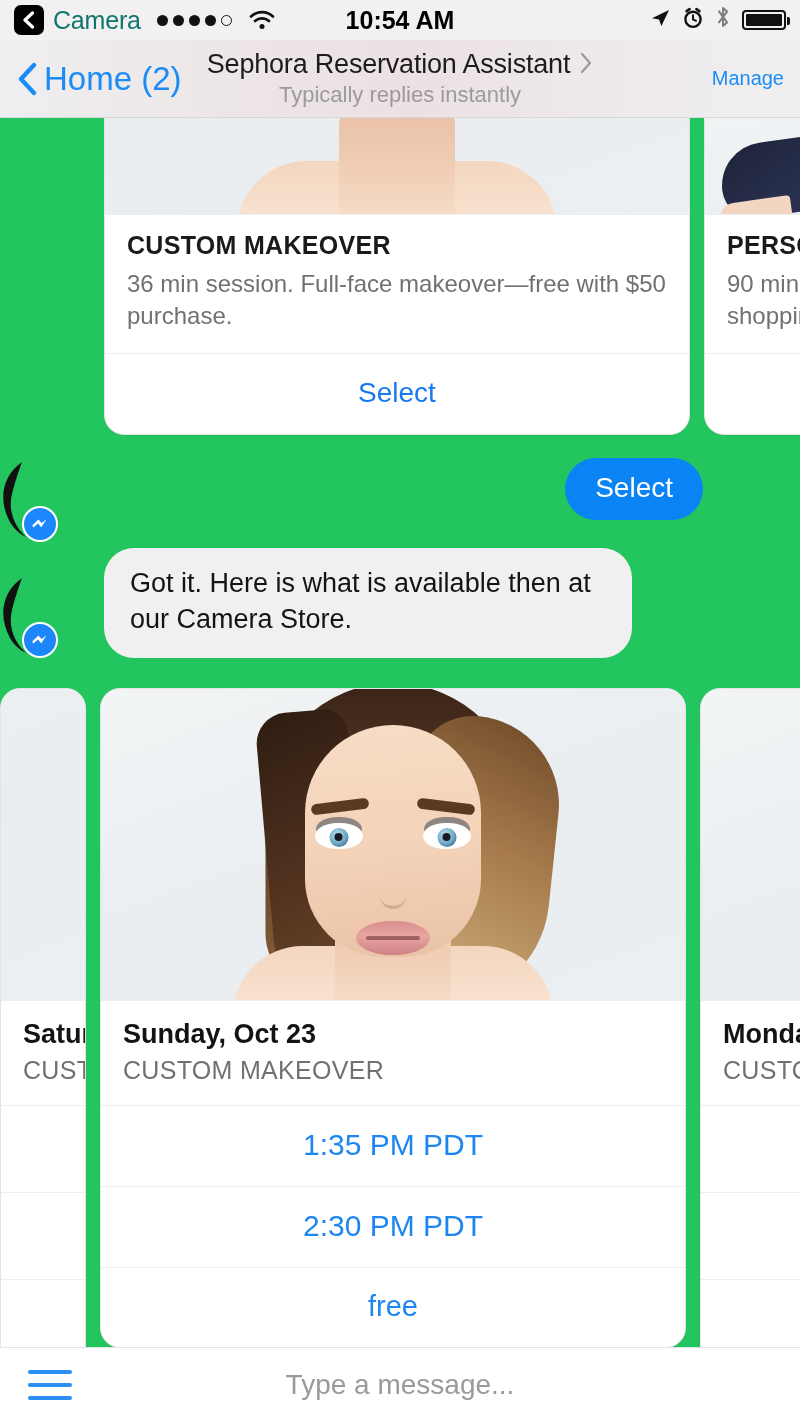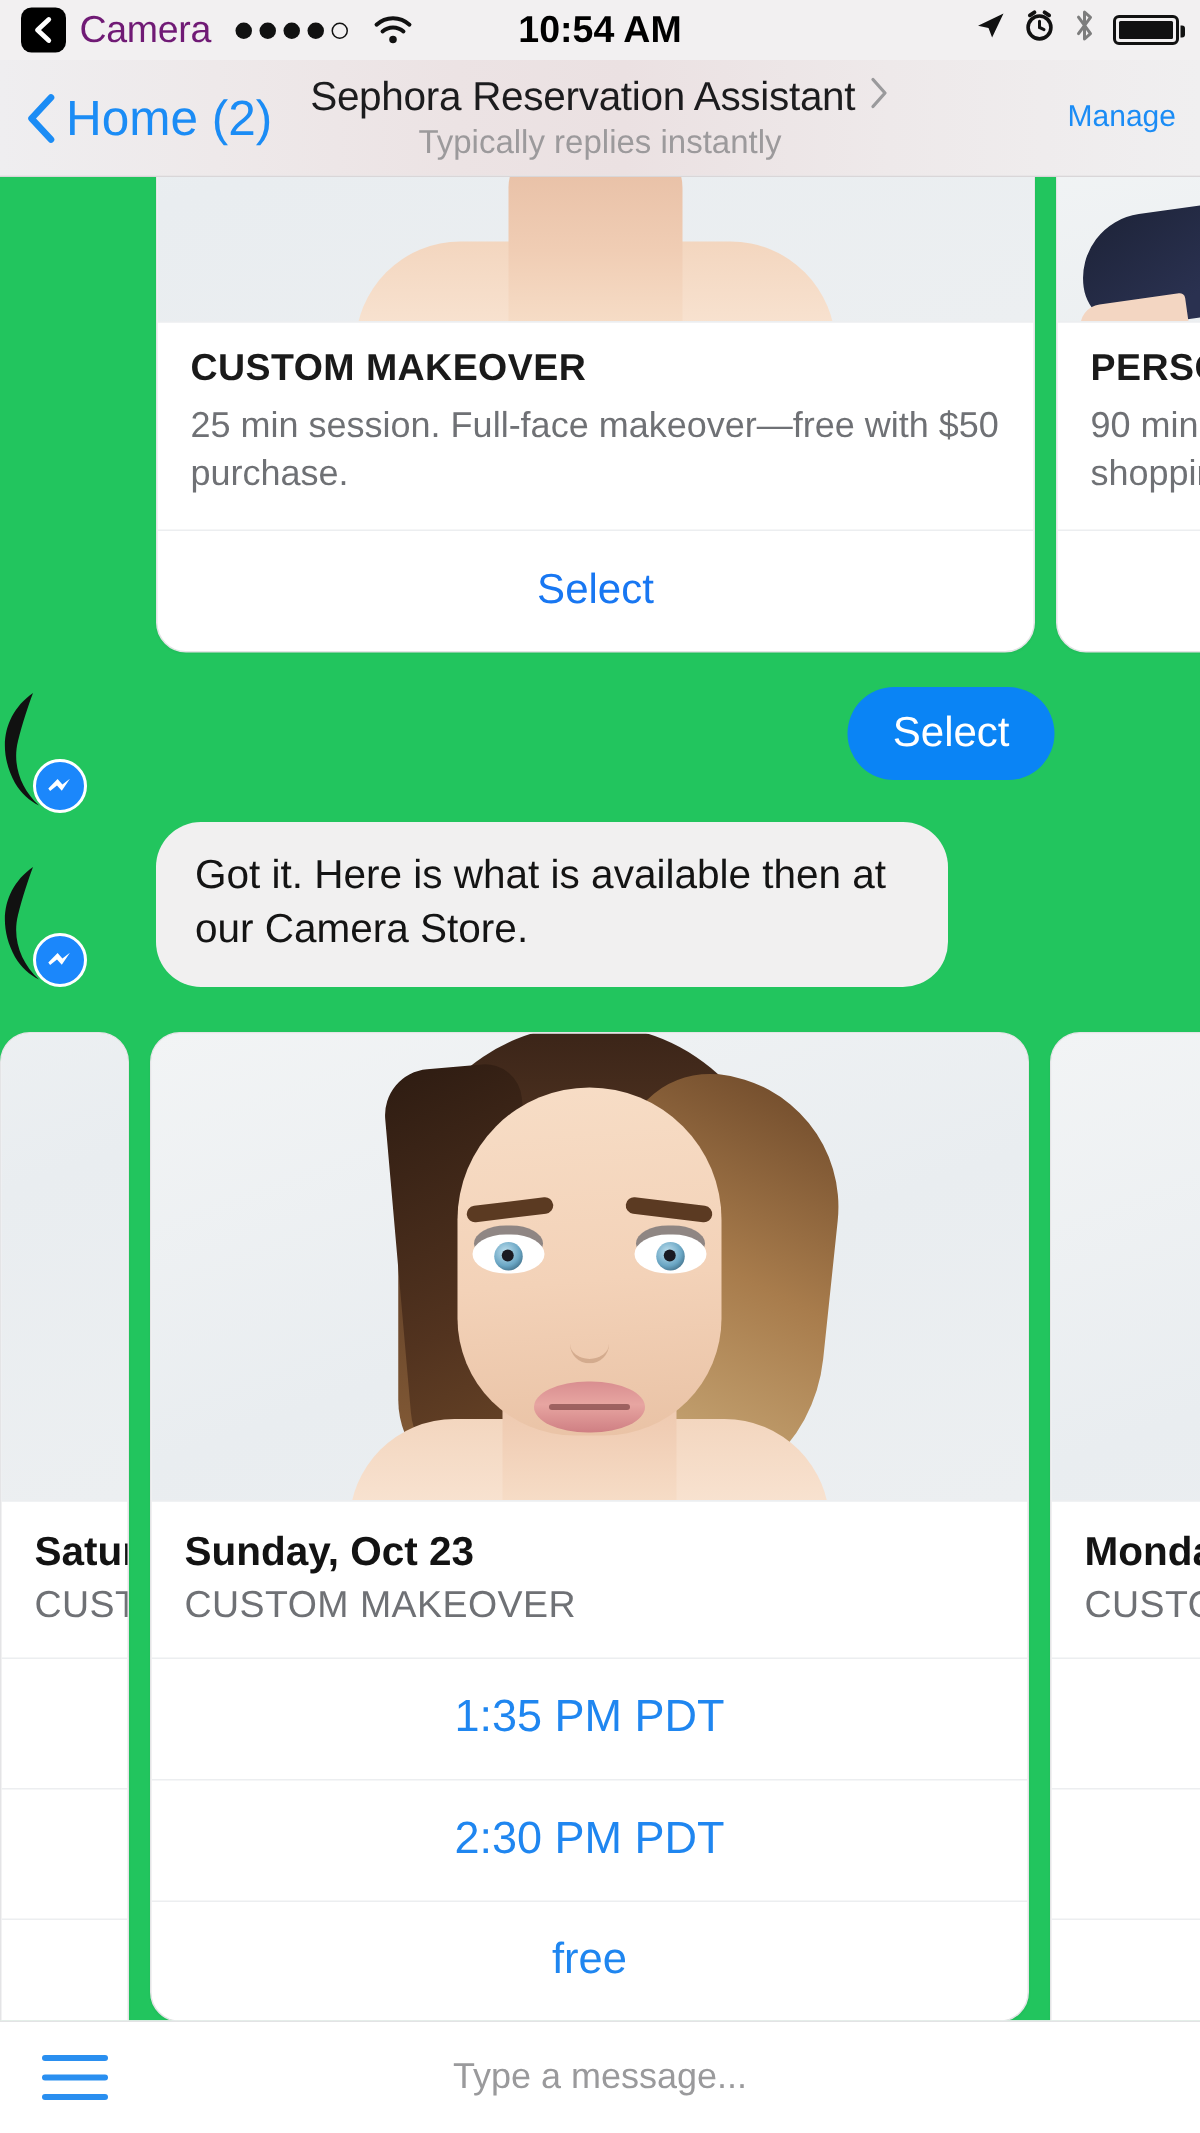--- a/index.html
+++ b/index.html
@@ -35,21 +35,21 @@
     z-index: 40;
   }
   .sb-left { display: flex; align-items: center; gap: 9px; flex: 0 0 auto; }
   .sb-backchip {
     width: 30px; height: 30px;
     background: #000;
     border-radius: 7px;
     display: flex; align-items: center; justify-content: center;
   }
   .sb-backchip svg { display: block; }
-  .sb-carrier { font-size: 25px; letter-spacing: -0.2px; color: #701a75; }
+  .sb-carrier { font-size: 25px; letter-spacing: -0.2px; color: #0f766e; }
   .sb-dots { display: flex; align-items: center; gap: 5px; margin-left: 7px; }
   .sb-dot { width: 11px; height: 11px; border-radius: 50%; background: #111; }
   .sb-dot.empty { background: transparent; border: 1.8px solid #111; }
   .sb-wifi { margin-left: 8px; display: flex; align-items: center; }
   .sb-center {
     position: absolute;
     left: 0; right: 0;
     text-align: center;
     font-size: 25px;
     font-weight: bold;
@@ -322,21 +322,21 @@
   .hamburger {
     width: 44px;
     display: flex; flex-direction: column; gap: 9px;
     cursor: pointer;
     flex: 0 0 44px;
   }
   .hamburger i { display: block; height: 4px; background: #2a8ff0; border-radius: 2px; }
   .composer-input {
     flex: 1;
     text-align: center;
-    font-size: 24px;
+    font-size: 28px;
     color: #9a9a9c;
     margin-right: 44px;
     cursor: text;
   }
 
   
   .face-scene { position: absolute; inset: 0; background: linear-gradient(160deg,#f2f4f5 0%, #e9edf0 55%, #eceff1 100%); }
   .fs-hairback {
     position: absolute; left: 50%; transform: translateX(-50%);
     width: 255px; top: 4px; height: 300px;
@@ -522,21 +522,21 @@
             <div class="face-scene">
 
               <div class="fs-shoulder"></div>
               <div class="fs-neck"></div>
 
             </div>
           </div>
         </div>
         <div class="svc-body">
           <div class="svc-title">CUSTOM MAKEOVER</div>
-          <div class="svc-desc">25 min session. Full-face makeover—free with $50 purchase.</div>
+          <div class="svc-desc">36 min session. Full-face makeover—free with $50 purchase.</div>
         </div>
         <div class="svc-action">Select</div>
       </div>
 
       <div class="svc-card">
         <div class="svc-photo">
           <div class="prod-scene">
 
             <div class="prod-shoe"></div>
           </div>

